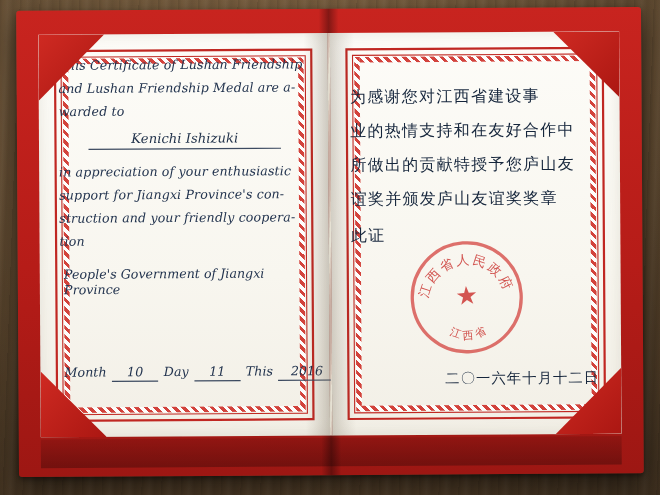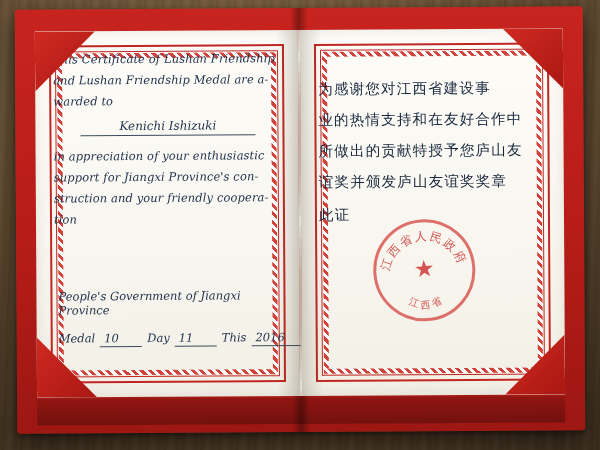--- a/index.html
+++ b/index.html
@@ -166,23 +166,24 @@
   }
   .date-line {
     font-size: 11.5px;
     display: flex;
     align-items: baseline;
     gap: 5px;
   }
   .date-line .fill {
     display: inline-block;
     min-width: 34px;
-    text-align: left;
+    text-align: center;
     border-bottom: 1px solid #3c4a60;
     padding: 0 4px 1px 4px;
+    margin-top: 47px;
   }
   .date-line .fill.yr { min-width: 44px; }
 
   
   .cn-block {
     font-family: "DejaVu Sans", sans-serif;
     font-size: 14.5px;
     line-height: 31px;
     color: #16263c;
     letter-spacing: 1.2px;
@@ -291,21 +292,21 @@
         <div class="eng-block eng-para">
           <span class="ln">in appreciation of your enthusiastic</span>
           <span class="ln">support for Jiangxi Province's con-</span>
           <span class="ln">struction and your friendly coopera-</span>
           <span class="ln">tion</span>
         </div>
 
         <div class="signature-block">
           <div class="org-line">People's Government of Jiangxi Province</div>
           <div class="date-line">
-            <span>Medal</span>
+            <span>Month</span>
             <span class="fill">10</span>
             <span>Day</span>
             <span class="fill">11</span>
             <span>This</span>
             <span class="fill yr">2016</span>
           </div>
         </div>
       </div>
     </div>
 
@@ -333,20 +334,21 @@
             <text>
               <textPath href="#arcTop" startOffset="50%" text-anchor="middle">江西省人民政府</textPath>
             </text>
             <text class="bottom">
               <textPath href="#arcBottom" startOffset="50%" text-anchor="middle">江西省</textPath>
             </text>
           </svg>
           <div class="star">★</div>
         </div>
 
+        <div class="cn-date">二〇一六年十月十二日</div>
       </div>
     </div>
 
   </div>
 
   <div class="corner tl"></div>
   <div class="corner tr"></div>
   <div class="corner bl"></div>
   <div class="corner br"></div>
   <div class="cover-strip"></div>

